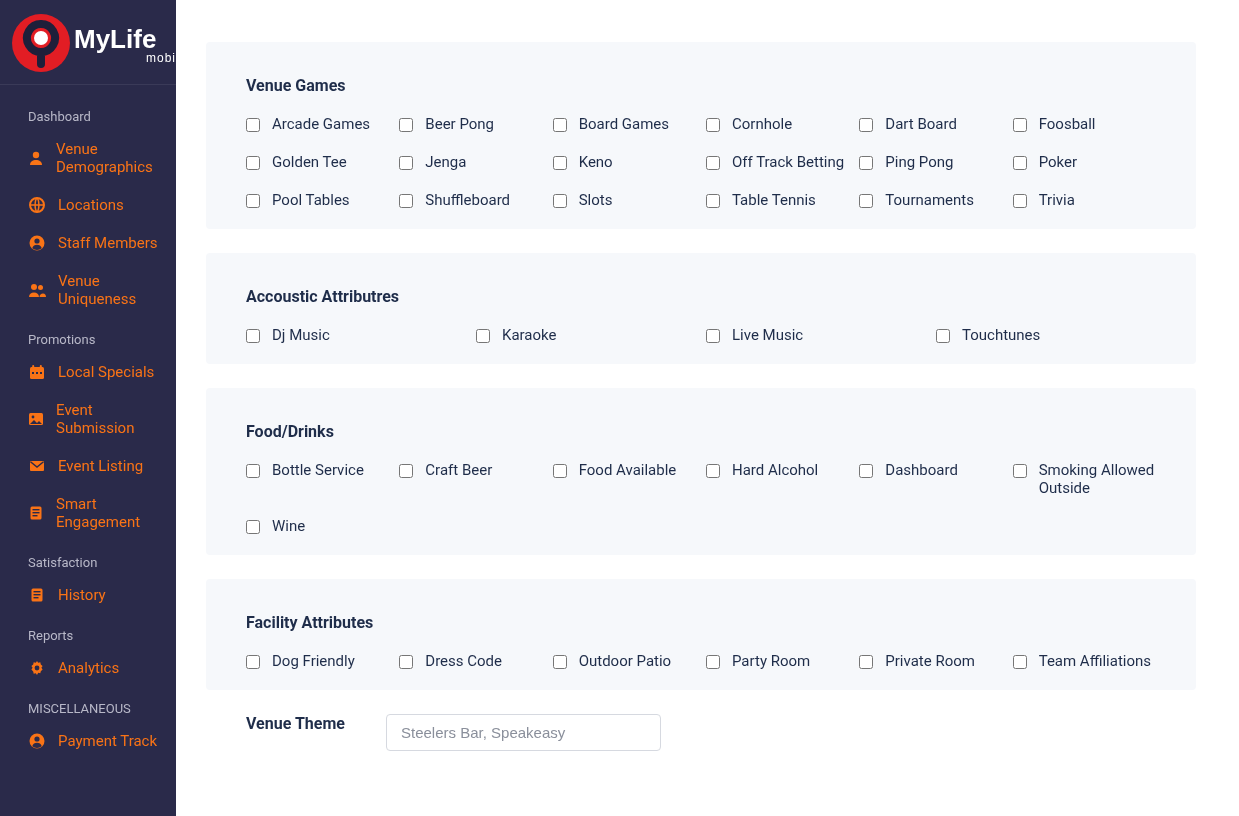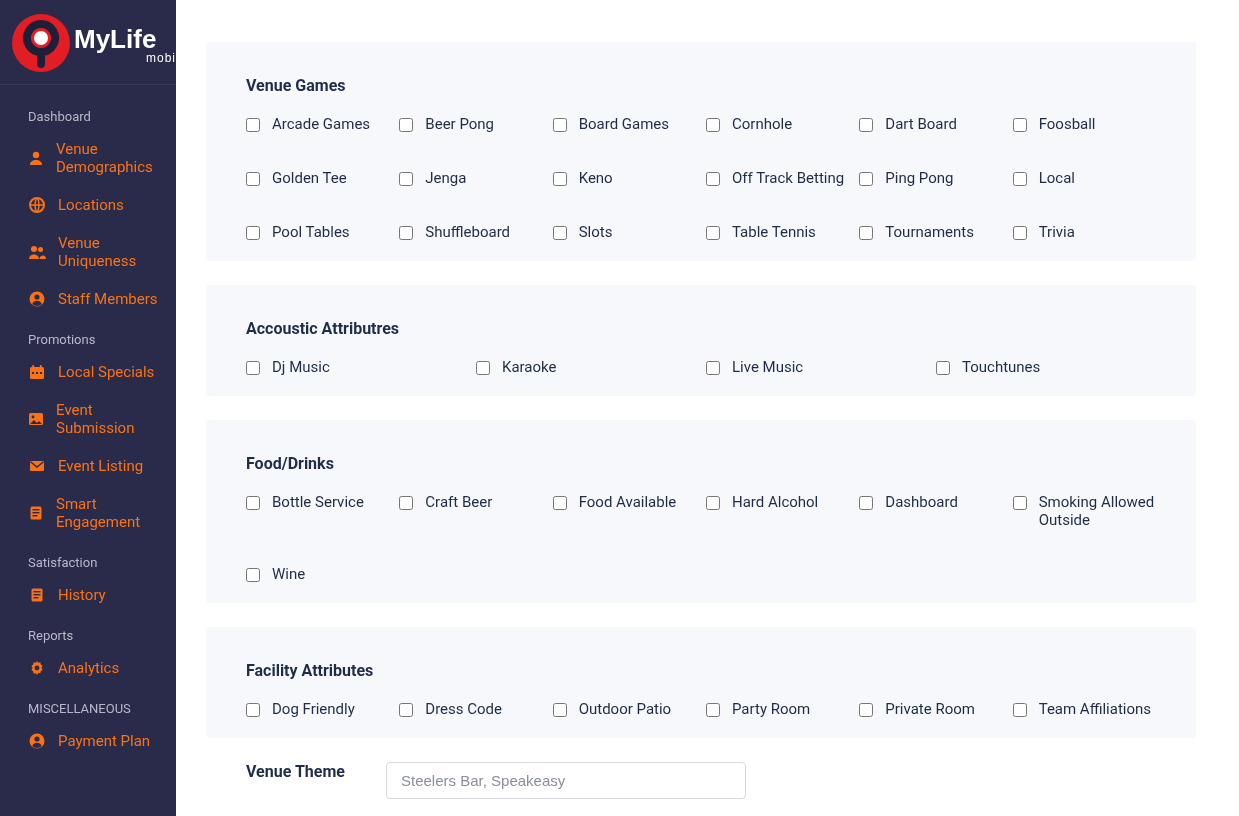--- a/index.html
+++ b/index.html
@@ -63,21 +63,21 @@
   .card-title {
     font-size: 16px;
     font-weight: 700;
     color: #1f2d4a;
     margin-bottom: 20px;
     margin-top: 10px;
   }
   .check-grid {
     display: grid;
     grid-template-columns: repeat(6, 1fr);
-    gap: 36px 10px;
+    gap: 20px 10px;
   }
   .check-grid.cols4 { grid-template-columns: repeat(4, 1fr); }
   .check-item {
     display: flex;
     align-items: flex-start;
     gap: 12px;
     font-size: 15px;
     color: #1f2d4a;
   }
   .check-item input[type=checkbox] {
@@ -93,21 +93,21 @@
     padding: 0 0 0 40px;
     max-width: 990px;
   }
   .form-label {
     font-size: 16px;
     font-weight: 700;
     color: #1f2d4a;
     min-width: 120px;
   }
   .text-input {
-    width: 360px;
+    width: 275px;
     padding: 9px 14px;
     font-size: 15px;
     border: 1px solid #d6d9e0;
     border-radius: 4px;
     color: #1f2d4a;
   }
   .text-input::placeholder { color: #8a8f9b; }
   .spacer-top { height: 12px; }
 </style>
 </head>
@@ -139,37 +139,37 @@
         <span class="icon">
           <svg width="16" height="16" viewBox="0 0 16 16" fill="currentColor">
             <circle cx="8" cy="8" r="7" fill="none" stroke="currentColor" stroke-width="2"></circle>
             <path d="M1 8h14M8 1c2.5 2.3 2.5 11.7 0 14M8 1c-2.5 2.3-2.5 11.7 0 14" fill="none" stroke="currentColor" stroke-width="1.5"></path>
           </svg>
         </span>
         <span>Locations</span>
       </div>
       <div class="nav-item">
         <span class="icon">
+          <svg width="16" height="16" viewBox="0 0 16 16" fill="currentColor">
+            <circle cx="8" cy="8" r="7.5"></circle>
+            <circle cx="8" cy="6" r="2.6" fill="#2a2a4a"></circle>
+            <path d="M3.2 13.2c.7-2.3 2.6-3.4 4.8-3.4s4.1 1.1 4.8 3.4a7.5 7.5 0 0 1-9.6 0z" fill="#2a2a4a"></path>
+          </svg>
+        </span>
+        <span>Staff Members</span>
+      </div>
+      <div class="nav-item">
+        <span class="icon">
           <svg width="18" height="16" viewBox="0 0 18 16" fill="currentColor">
             <circle cx="6" cy="5" r="3"></circle>
             <circle cx="12.5" cy="5.5" r="2.5"></circle>
             <path d="M1 15c0-3 2.2-4.5 5-4.5s5 1.5 5 4.5zM11.5 15c0-2.3 1.6-3.5 3.5-3.5s3 1.2 3 3.5z"></path>
           </svg>
         </span>
         <span>Venue Uniqueness</span>
-      </div>
-      <div class="nav-item">
-        <span class="icon">
-          <svg width="16" height="16" viewBox="0 0 16 16" fill="currentColor">
-            <circle cx="8" cy="8" r="7.5"></circle>
-            <circle cx="8" cy="6" r="2.6" fill="#2a2a4a"></circle>
-            <path d="M3.2 13.2c.7-2.3 2.6-3.4 4.8-3.4s4.1 1.1 4.8 3.4a7.5 7.5 0 0 1-9.6 0z" fill="#2a2a4a"></path>
-          </svg>
-        </span>
-        <span>Staff Members</span>
       </div>
       <div class="nav-heading">Promotions</div>
       <div class="nav-item">
         <span class="icon">
           <svg width="16" height="16" viewBox="0 0 16 16" fill="currentColor">
             <rect x="1" y="3" width="14" height="12" rx="1.5"></rect>
             <rect x="1" y="3" width="14" height="3" fill="#2a2a4a" opacity="0"></rect>
             <rect x="3.2" y="1" width="2" height="3" rx="1"></rect>
             <rect x="10.8" y="1" width="2" height="3" rx="1"></rect>
             <rect x="3" y="8" width="2" height="2" fill="#2a2a4a"></rect>
@@ -233,21 +233,21 @@
       </div>
       <div class="nav-heading">MISCELLANEOUS</div>
       <div class="nav-item">
         <span class="icon">
           <svg width="16" height="16" viewBox="0 0 16 16" fill="currentColor">
             <circle cx="8" cy="8" r="7.5"></circle>
             <circle cx="8" cy="6" r="2.6" fill="#2a2a4a"></circle>
             <path d="M3.2 13.2c.7-2.3 2.6-3.4 4.8-3.4s4.1 1.1 4.8 3.4a7.5 7.5 0 0 1-9.6 0z" fill="#2a2a4a"></path>
           </svg>
         </span>
-        <span>Payment Plan</span>
+        <span>Payment Track</span>
       </div>
     </div>
 </nav>
 
 <main class="main">
   <div class="spacer-top"></div>
   <div id="sections">
       <div class="card">
         <div class="card-title">Venue Games</div>
         <div class="check-grid">
@@ -290,21 +290,21 @@
           <label class="check-item">
             <input type="checkbox" style="">
             <span>Off Track Betting</span>
           </label>
           <label class="check-item">
             <input type="checkbox" style="">
             <span>Ping Pong</span>
           </label>
           <label class="check-item">
             <input type="checkbox" style="">
-            <span>Local</span>
+            <span>Poker</span>
           </label>
           <label class="check-item">
             <input type="checkbox" style="">
             <span>Pool Tables</span>
           </label>
           <label class="check-item">
             <input type="checkbox" style="">
             <span>Shuffleboard</span>
           </label>
           <label class="check-item">

